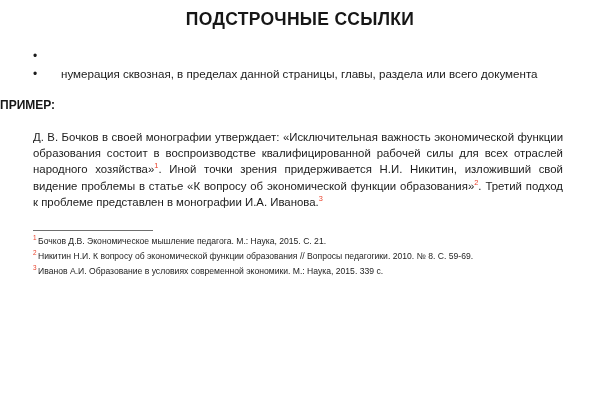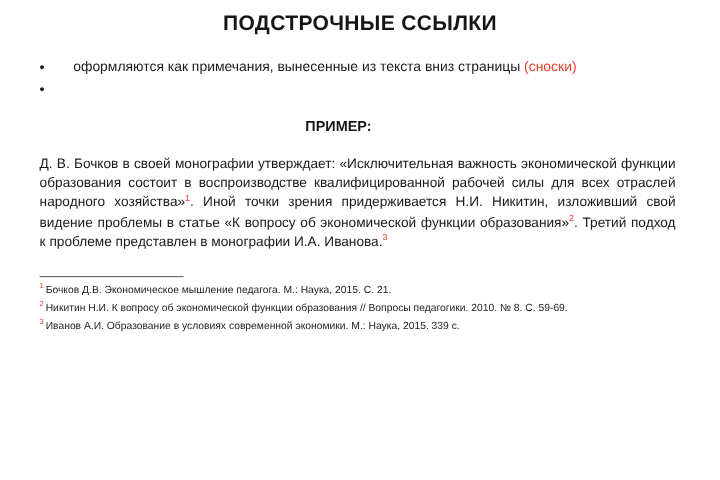--- a/index.html
+++ b/index.html
@@ -61,21 +61,21 @@
   }
   .bullet-text {
     flex: 1 1 auto;
   }
   .accent-red {
     color: #e8402a;
   }
 
   
   .example-heading {
-    text-align: center;
+    text-align: left;
     font-size: 12px;
     font-weight: bold;
     color: #161616;
     margin: 16px 0 0 0;
     padding-right: 36px;
   }
 
   
   .quote-block {
     margin: 17px 37px 0 33px;
@@ -126,25 +126,25 @@
 <body>
 
 <div class="slide">
 
   <h1 class="slide-title">ПОДСТРОЧНЫЕ ССЫЛКИ</h1>
 
   <ul class="bullet-list">
 
     <li class="bullet-item">
       <span class="bullet-marker">•</span>
-      <span class="bullet-text"><span>оформляются как примечания, вынесенные из текста вниз страницы </span><span class="accent-red">(сноски)</span></span>
     </li>
 
     <li class="bullet-item">
       <span class="bullet-marker">•</span>
+      <span class="bullet-text"><span>нумерация сквозная, в пределах данной страницы, главы, раздела или всего документа</span></span>
     </li>
 
   </ul>
 
   <div class="example-heading">ПРИМЕР:</div>
 
   <p class="quote-block"><span>Д. В. Бочков в своей монографии утверждает: «Исключительная важность экономической функции образования состоит в воспроизводстве квалифицированной рабочей силы для всех отраслей народного хозяйства»</span><sup>1</sup><span>. Иной точки зрения придерживается Н.И. Никитин, изложивший свой видение проблемы в статье «К вопросу об экономической функции образования»</span><sup>2</sup><span>. Третий подход к проблеме представлен в монографии И.А. Иванова.</span><sup>3</sup></p>
 
   <div class="footnote-area">
     <hr class="footnote-rule">

